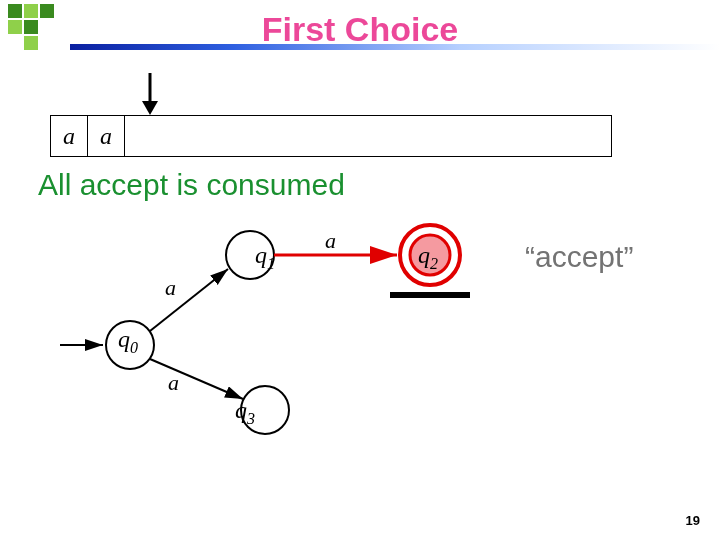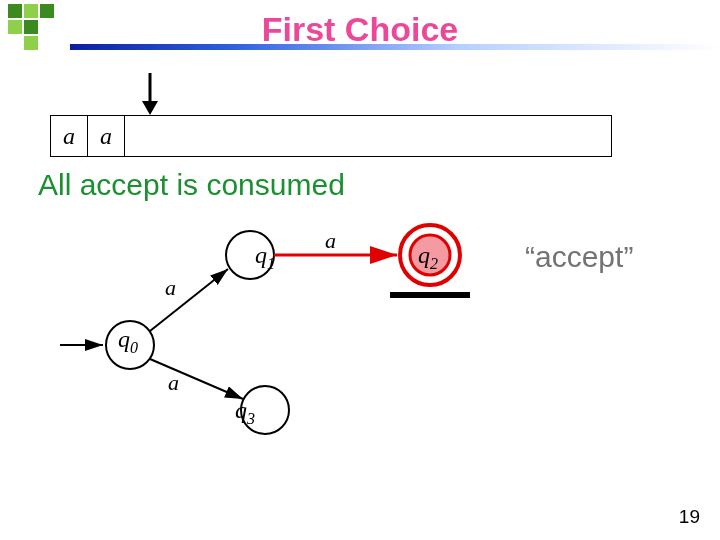--- a/index.html
+++ b/index.html
@@ -75,22 +75,22 @@
   .accept-label {
     position: absolute;
     left: 525px; top: 240px;
     font-size: 30px;
     color: #737373;
   }
   .pagenum {
     position: absolute;
     right: 20px; bottom: 12px;
     font-family: Arial, sans-serif;
-    font-size: 19px;
-    font-weight: normal;
+    font-size: 13px;
+    font-weight: bold;
   }
   .state-label {
     font-family: "Times New Roman", serif;
     font-style: italic;
     font-size: 24px;
   }
   .edge-label {
     font-family: "Times New Roman", serif;
     font-style: italic;
     font-size: 22px;

